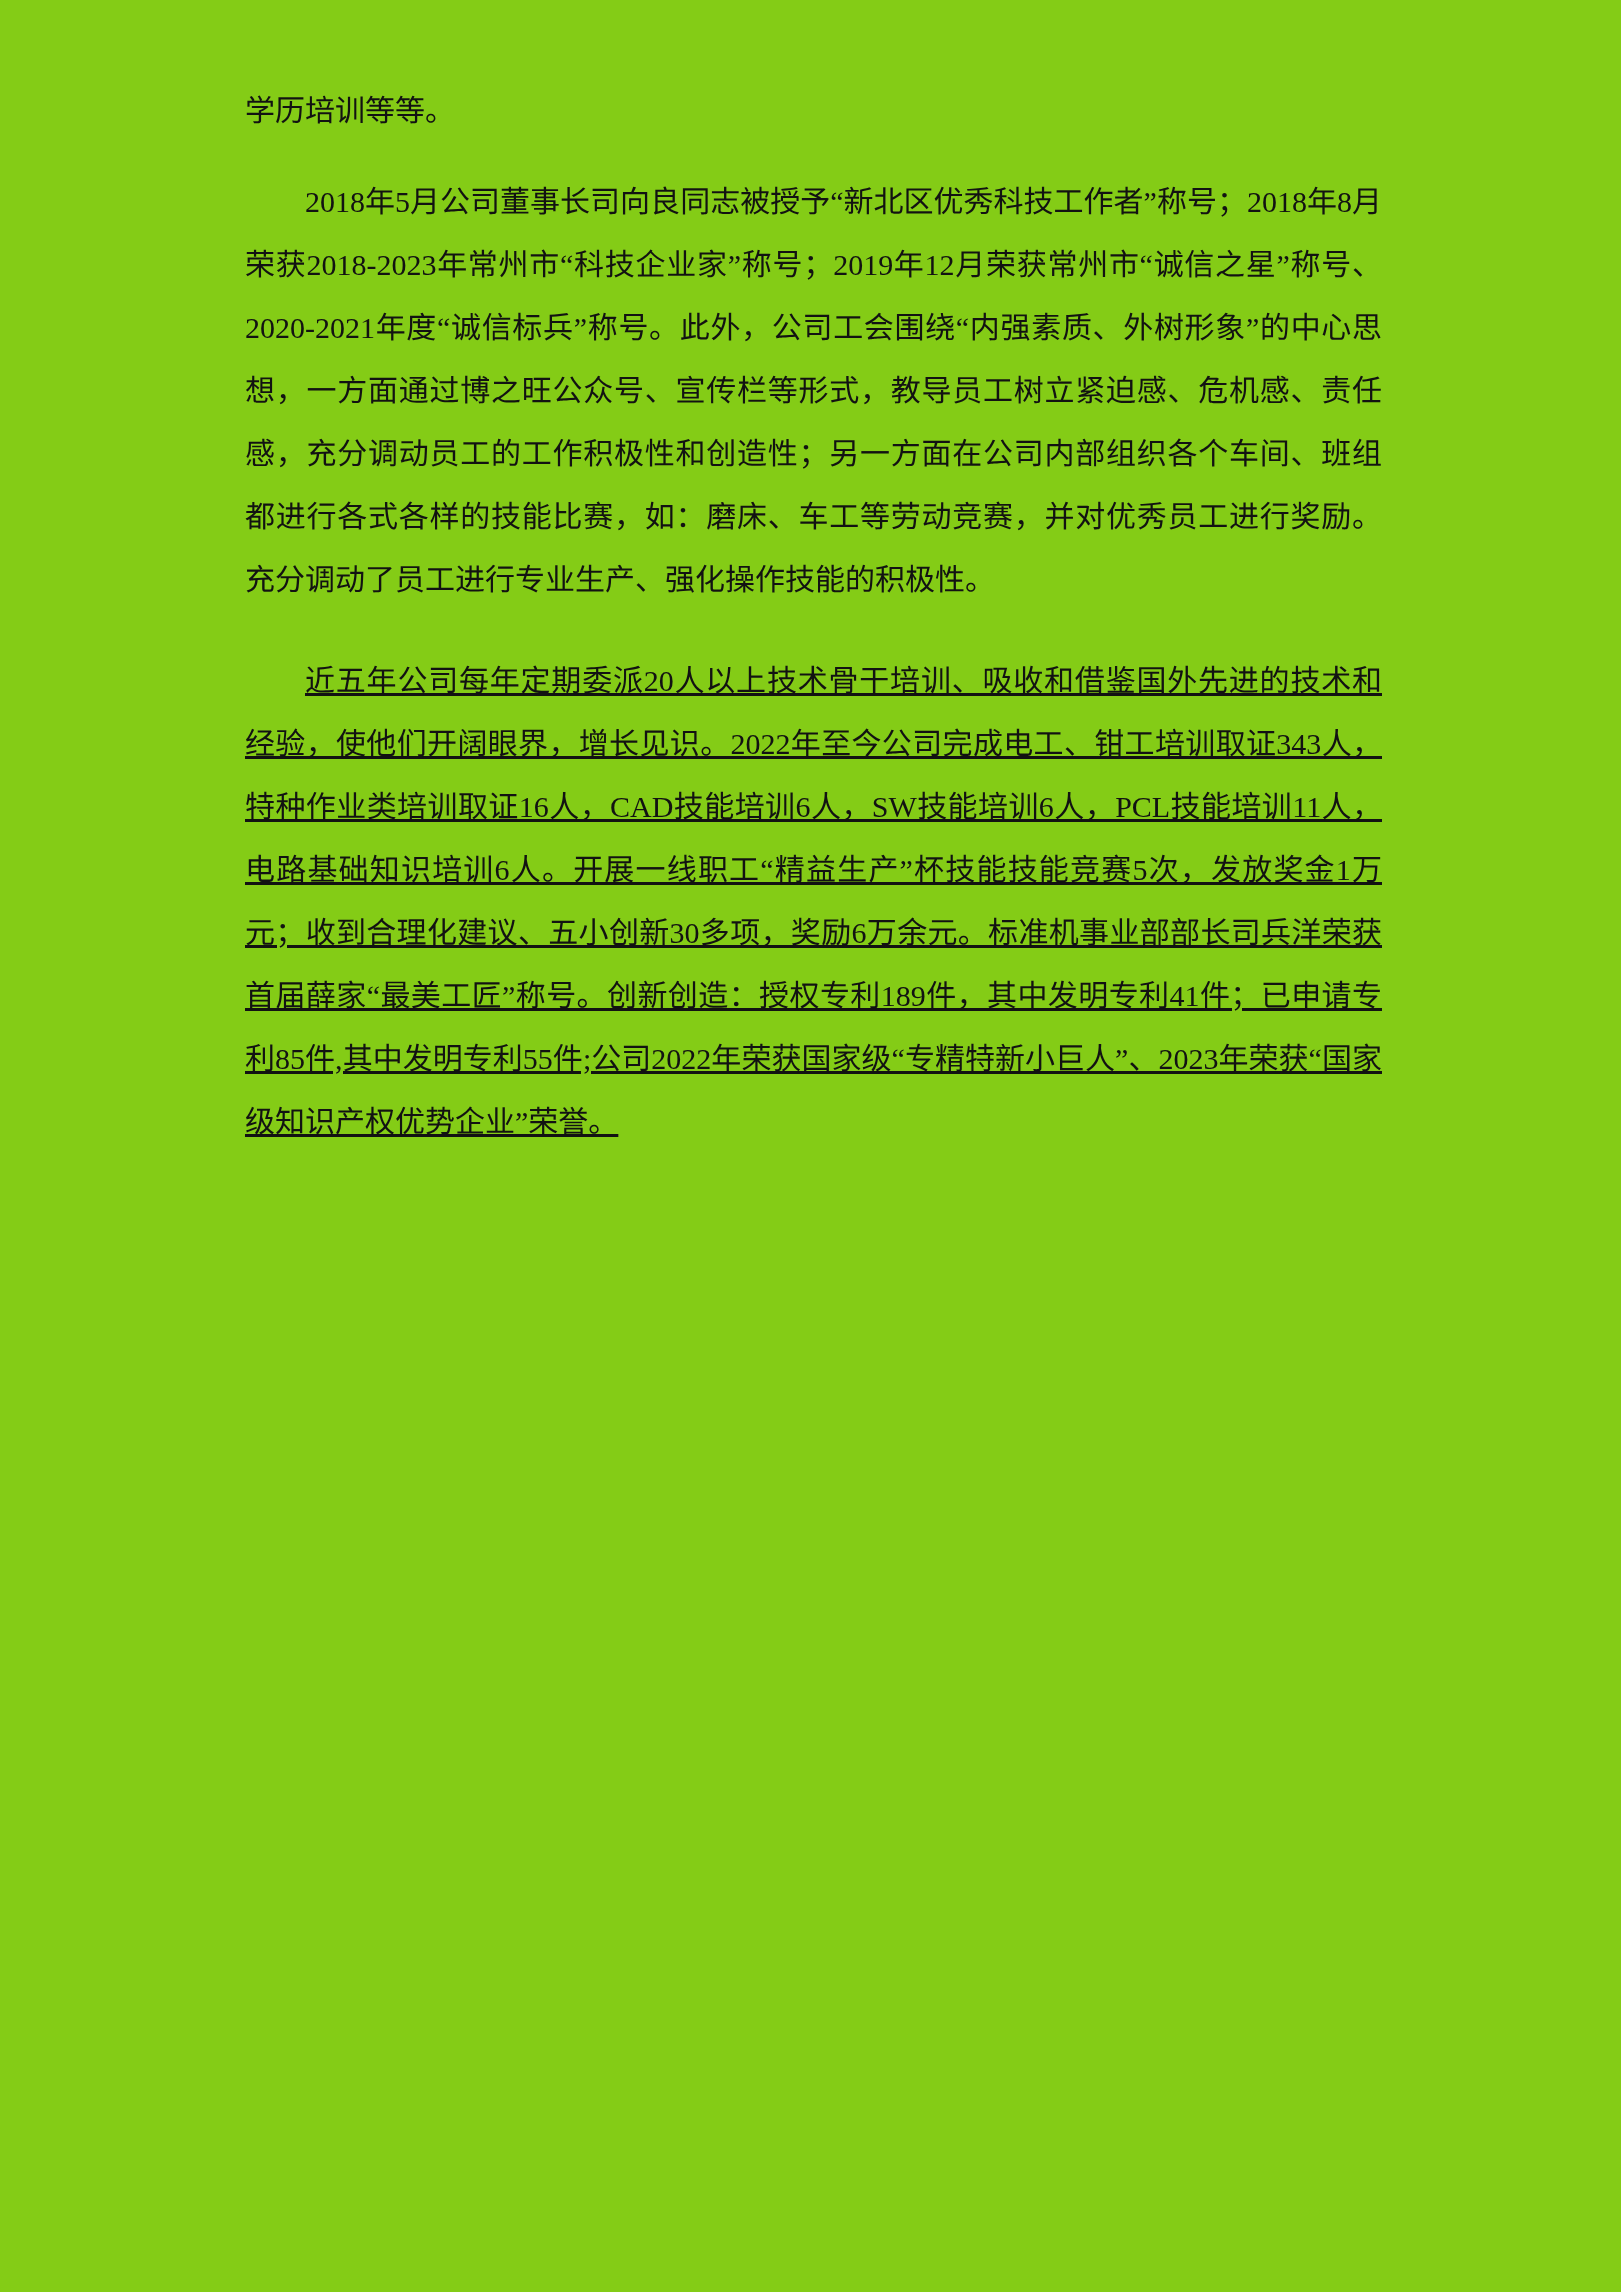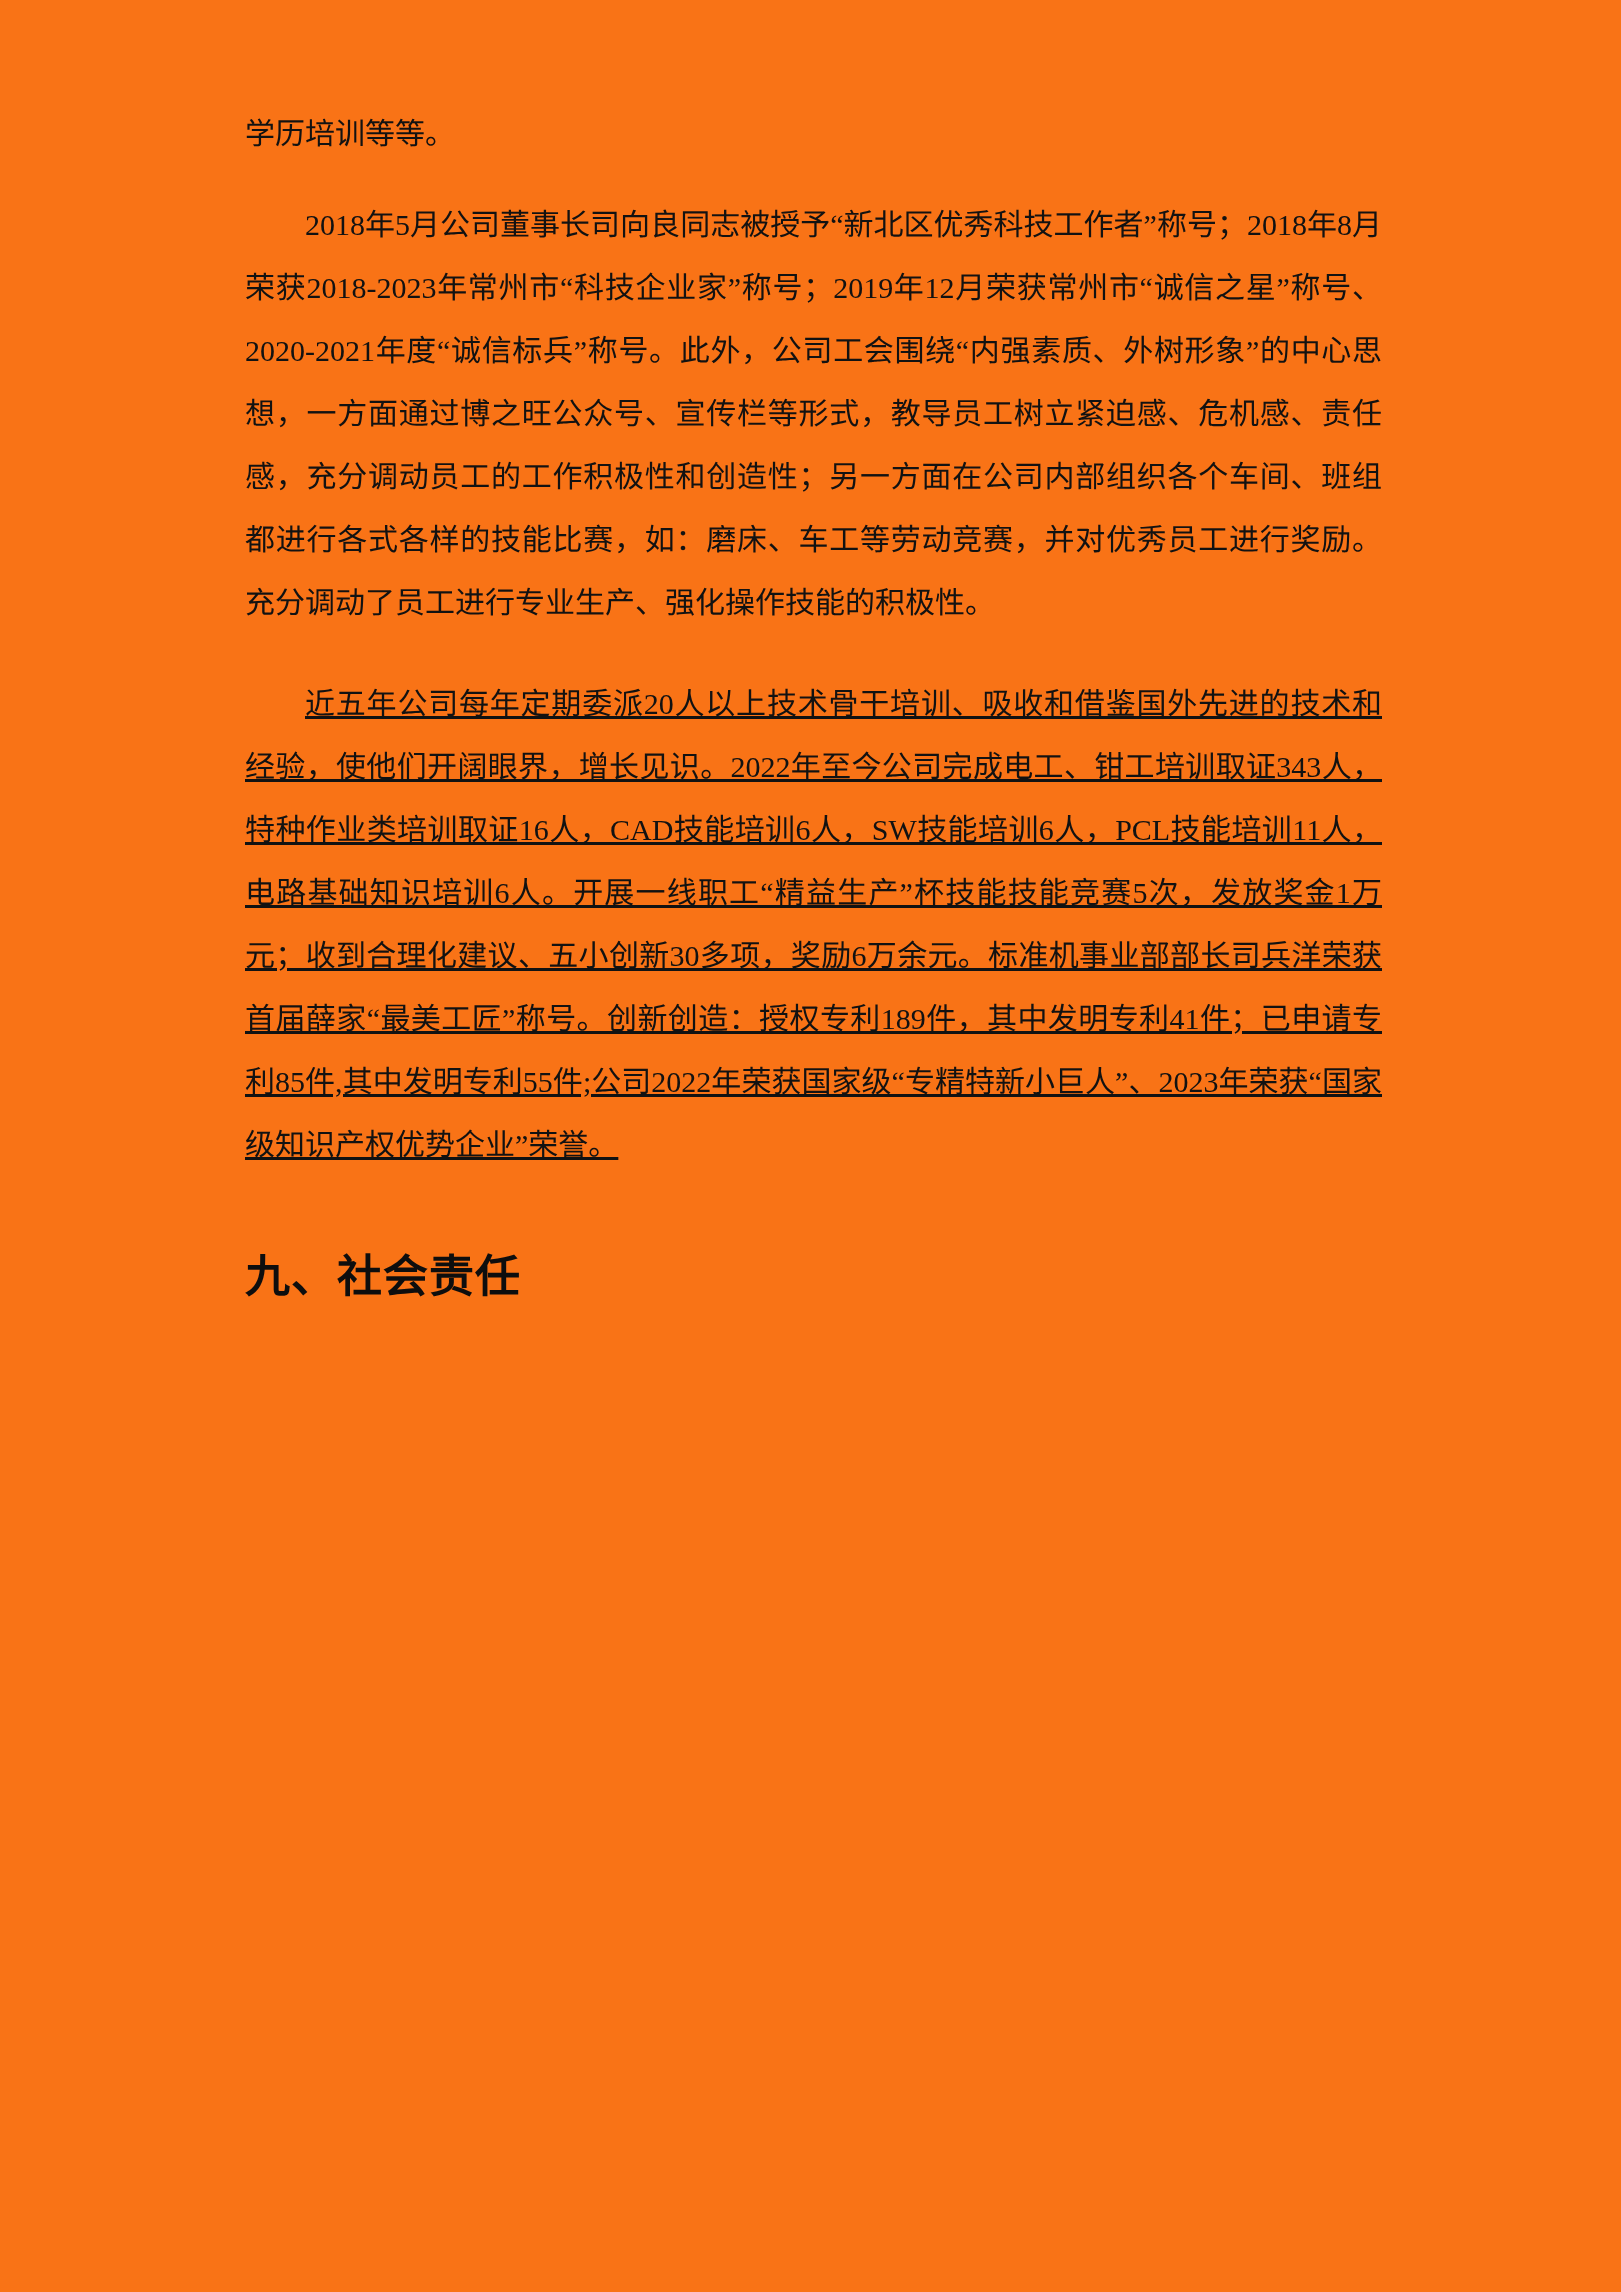--- a/index.html
+++ b/index.html
@@ -5,22 +5,22 @@
   html, body {
     margin: 0;
     padding: 0;
     background: #ffffff;
   }
   .page {
     position: relative;
     width: 1621px;
     height: 2293px;
     box-sizing: border-box;
-    background: #f97316;
-    padding: 102px 239px 98px 245px;
+    background: #84cc16;
+    padding: 79px 239px 98px 245px;
     color: #121212;
     font-family: "Liberation Serif", "DejaVu Serif", serif;
     font-size: 30px;
     line-height: 63px;
     overflow: hidden;
   }
   .para {
     margin: 0;
     text-align: justify;
     text-justify: inter-ideograph;
@@ -57,20 +57,19 @@
 <body>
 
 <div class="page">
 
   <p class="para">学历培训等等。</p>
 
   <p class="para indent para-honors">2018年5月公司董事长司向良同志被授予“新北区优秀科技工作者”称号；2018年8月荣获2018-2023年常州市“科技企业家”称号；2019年12月荣获常州市“诚信之星”称号、2020-2021年度“诚信标兵”称号。此外，公司工会围绕“内强素质、外树形象”的中心思想，一方面通过博之旺公众号、宣传栏等形式，教导员工树立紧迫感、危机感、责任感，充分调动员工的工作积极性和创造性；另一方面在公司内部组织各个车间、班组都进行各式各样的技能比赛，如：磨床、车工等劳动竞赛，并对优秀员工进行奖励。充分调动了员工进行专业生产、强化操作技能的积极性。</p>
 
   <p class="para indent para-training">近五年公司每年定期委派20人以上技术骨干培训、吸收和借鉴国外先进的技术和经验，使他们开阔眼界，增长见识。2022年至今公司完成电工、钳工培训取证343人，特种作业类培训取证16人，CAD技能培训6人，SW技能培训6人，PCL技能培训11人，电路基础知识培训6人。开展一线职工“精益生产”杯技能技能竞赛5次，发放奖金1万元；收到合理化建议、五小创新30多项，奖励6万余元。标准机事业部部长司兵洋荣获首届薛家“最美工匠”称号。创新创造：授权专利189件，其中发明专利41件；已申请专利85件,其中发明专利55件;公司2022年荣获国家级“专精特新小巨人”、2023年荣获“国家级知识产权优势企业”荣誉。</p>
 
-  <h1 class="section-heading">九、社会责任</h1>
 
 
 
 
 
 </div>
 
 
 </body></html>

